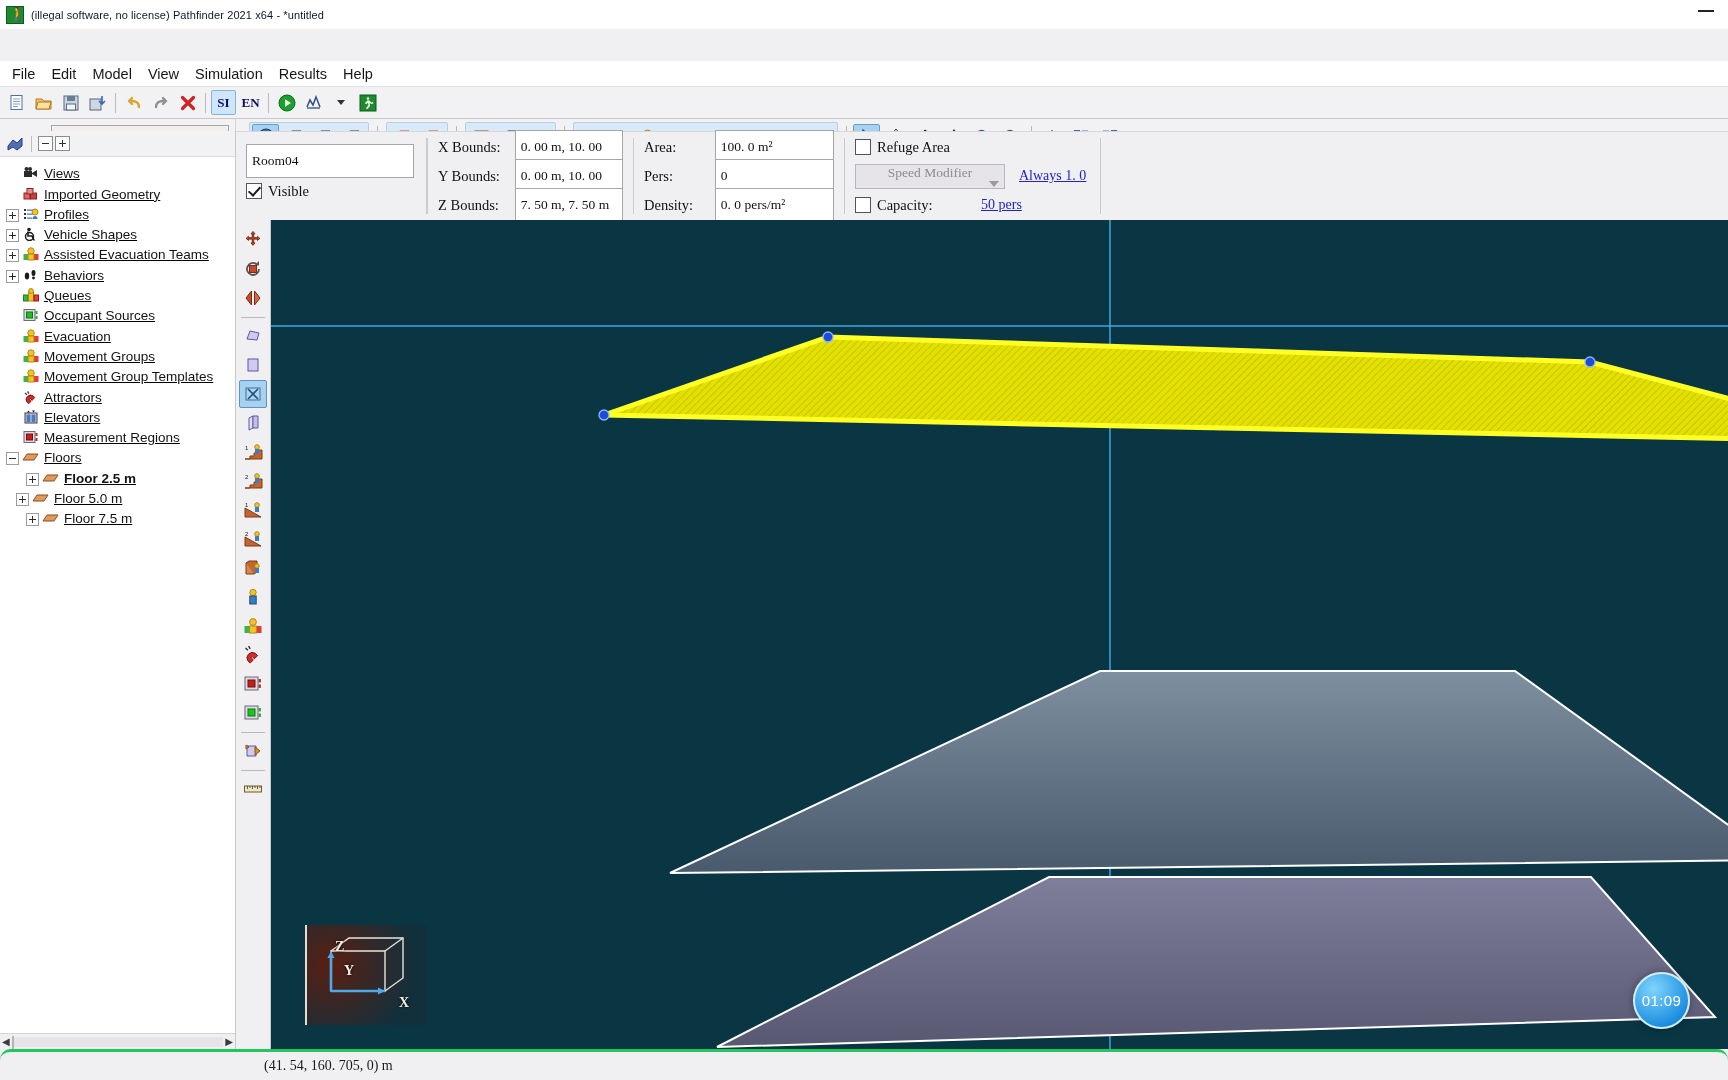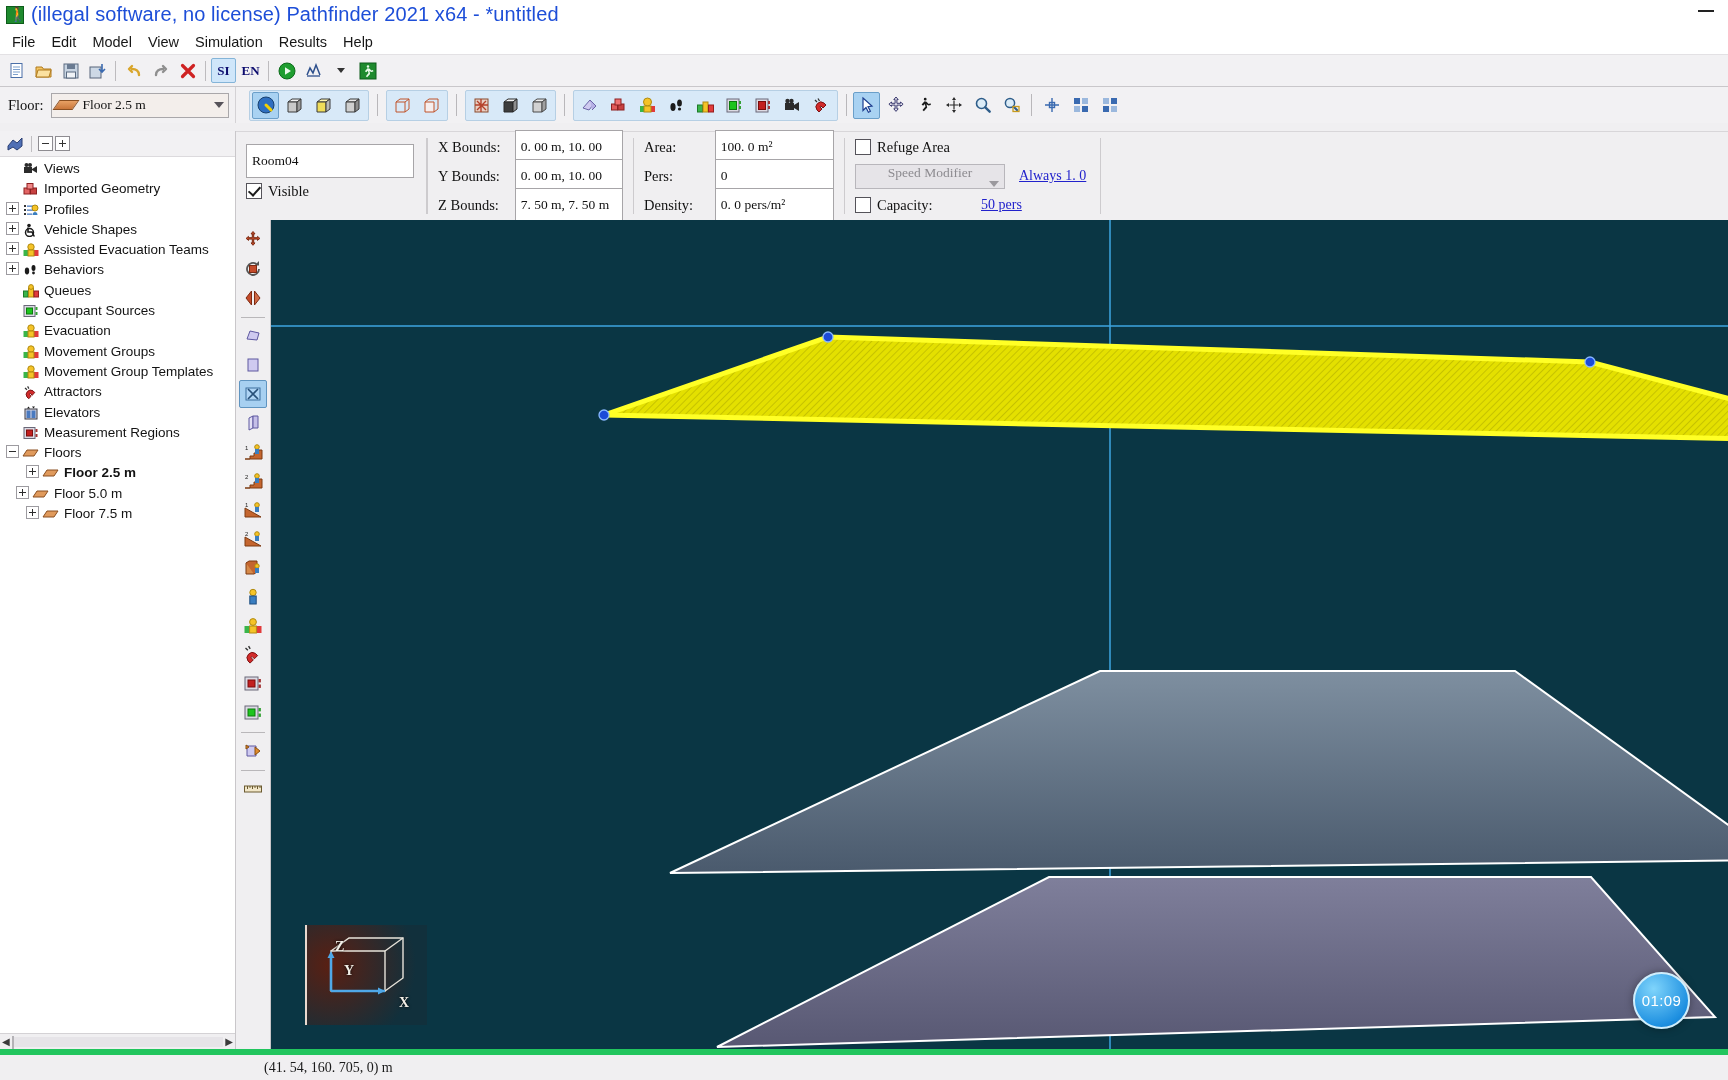--- a/index.html
+++ b/index.html
@@ -19,31 +19,32 @@
   }
   .title-icon {
     width: 18px; height: 18px; margin-left: 6px; margin-right: 7px;
     background: #1f8a2e; border: 1px solid #0d5c1a;
     position: relative; flex: none;
   }
   .title-icon::after {
     content: "\1F6B6"; position: absolute; left: 2px; top: -2px;
     font-size: 14px; color: #ffffff; line-height: 18px;
   }
-  .title-text { font-size: 20px; color: #1d4ed8; letter-spacing: .1px; }
+  .title-text { font-size: 11px; color: #0f172a; letter-spacing: .1px; }
   .win-min {
     position: absolute; right: 14px; top: 10px;
     width: 16px; height: 2px; background: #222;
   }
 
   
   .menubar {
     height: 26px; background: #ffffff;
     display: flex; align-items: center; padding-left: 4px;
     border-bottom: 1px solid #e3e1e4;
+    margin-top: 32px;
   }
   .menu-item {
     font-size: 14.5px; color: #161616;
     padding: 2px 8px; cursor: default; white-space: nowrap;
   }
 
   
   .maintoolbar {
     height: 32px; background: #f2f1f3;
     display: flex; align-items: center; padding-left: 3px;
@@ -176,22 +177,22 @@
   .th-box::before {
     content: ""; position: absolute; left: 3px; top: 6px;
     width: 7px; height: 1px; background: #333;
   }
   .th-box.plus::after {
     content: ""; position: absolute; left: 6px; top: 3px;
     width: 1px; height: 7px; background: #333;
   }
   .tree-body { flex: 1; overflow: hidden; padding-top: 4px; position: relative; }
   .tnode {
-    display: flex; align-items: flex-start; height: 20.3px;
-    padding-left: 6px; white-space: nowrap; position: relative;
+    display: flex; align-items: flex-end; height: 20.3px;
+    padding-left: 6px; white-space: nowrap; position: relative; text-decoration: underline;
   }
   .texp {
     width: 13px; height: 13px; border: 1px solid #9d9ba0; background: #fff;
     position: relative; margin-right: 3px; flex: none;
   }
   .texp::before { content: ""; position: absolute; left: 2px; top: 5px;
                   width: 7px; height: 1px; background: #2c2c2c; }
   .texp.plus::after { content: ""; position: absolute; left: 5px; top: 2px;
                       width: 1px; height: 7px; background: #2c2c2c; }
   .texp.none { border: none; background: none; }
@@ -259,22 +260,22 @@
     box-shadow: 0 0 8px rgba(0,0,0,.35);
   }
   .cursor-arrow {
     position: absolute; left: 1086px; top: 290px;
     width: 0; height: 0; z-index: 9;
   }
 
   
   .statusbar {
     position: absolute; left: 0; bottom: 0; width: 1728px; height: 31px;
-    background: #f0eff1; border-top: 6px solid #22c55e;
-    display: flex; align-items: center;
+    background: #f0eff1; border-top: 3px solid #22c55e;
+    display: flex; align-items: center; border-radius: 11px;
   }
   .sb-coords {
     font-family: "Liberation Serif", serif; font-size: 14px;
     color: #1a1a1a; margin-left: 264px;
   }
 </style>
 </head>
 <body>
 
 <div class="titlebar">

